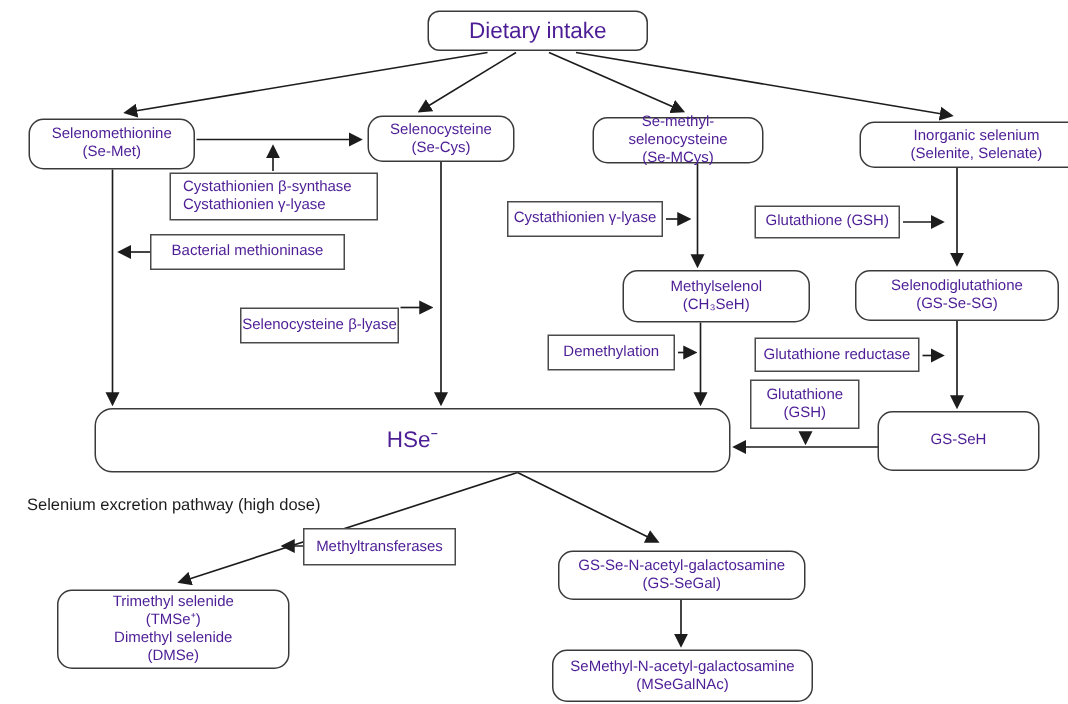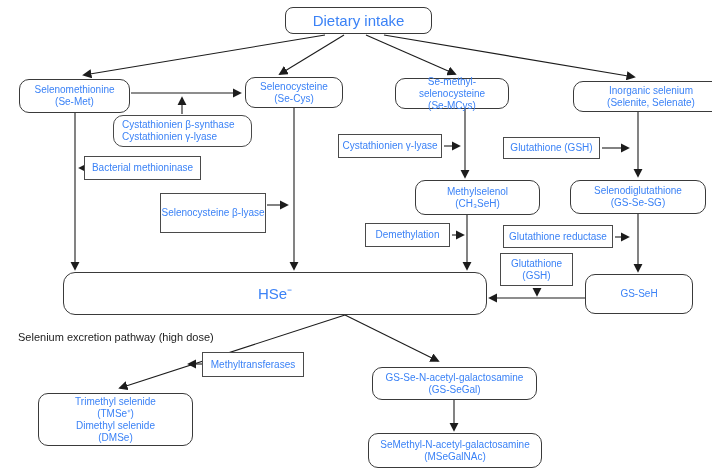--- a/index.html
+++ b/index.html
@@ -4,25 +4,25 @@
 <style>
   html,body { margin:0; padding:0; background:#ffffff; }
   .stage {
     position:relative; width:712px; height:469px; background:#ffffff;
     font-family:"Liberation Sans", sans-serif; color:#000; overflow:hidden;
   }
   .arrows { position:absolute; left:0; top:0; width:712px; height:469px; }
   .node {
     position:absolute; display:flex; align-items:center; justify-content:center;
     text-align:center; white-space:pre-line; font-size:10px; line-height:12px;
-    background:#ffffff; box-sizing:border-box; color:#3b82f6;
+    background:#ffffff; box-sizing:border-box; color:#4c1d95;
   }
   .rounded { border:1.4px solid #3a3a3a; border-radius:10px; }
   .rect    { border:1px solid #4a4a4a; border-radius:0; }
-  .leftalign { justify-content:flex-start; text-align:left; padding-left:8px;border-radius:10px; }
+  .leftalign { justify-content:flex-start; text-align:left; padding-left:8px; }
   .title-node { font-size:15px; border-radius:8px; }
   .hse-node { font-size:15px; border-radius:12px; }
   .flabel { position:absolute; font-size:11px; white-space:nowrap; color:#1c1c1c; }
 </style>
 </head>
 <body>
 
 <div class="stage">
 
   <svg class="arrows" viewBox="0 0 712 469" xmlns="http://www.w3.org/2000/svg">
@@ -86,22 +86,22 @@
 (GS-SeGal)</div>
   <div class="node rounded" style="left:38px;top:393px;width:155px;height:53px">Trimethyl selenide
 (TMSe⁺)
 Dimethyl selenide
 (DMSe)</div>
   <div class="node rounded" style="left:368px;top:433px;width:174px;height:35px">SeMethyl-N-acetyl-galactosamine
 (MSeGalNAc)</div>
 
   <div class="node rect leftalign" style="left:113px;top:115px;width:139px;height:32px">Cystathionien β-synthase
 Cystathionien γ-lyase</div>
-  <div class="node rect" style="left:84px;top:156px;width:117px;height:24px">Bacterial methioninase</div>
-  <div class="node rect" style="left:160px;top:193px;width:106px;height:40px">Selenocysteine β-lyase</div>
+  <div class="node rect" style="left:100px;top:156px;width:130px;height:24px">Bacterial methioninase</div>
+  <div class="node rect" style="left:160px;top:205px;width:106px;height:24px">Selenocysteine β-lyase</div>
   <div class="node rect" style="left:338px;top:134px;width:104px;height:24px">Cystathionien γ-lyase</div>
   <div class="node rect" style="left:503px;top:137px;width:97px;height:22px">Glutathione (GSH)</div>
   <div class="node rect" style="left:365px;top:223px;width:85px;height:24px">Demethylation</div>
   <div class="node rect" style="left:503px;top:225px;width:110px;height:23px">Glutathione reductase</div>
   <div class="node rect" style="left:500px;top:253px;width:73px;height:33px">Glutathione
 (GSH)</div>
   <div class="node rect" style="left:202px;top:352px;width:102px;height:25px">Methyltransferases</div>
 
   <div class="flabel" style="left:18px;top:331px">Selenium excretion pathway (high dose)</div>
 

